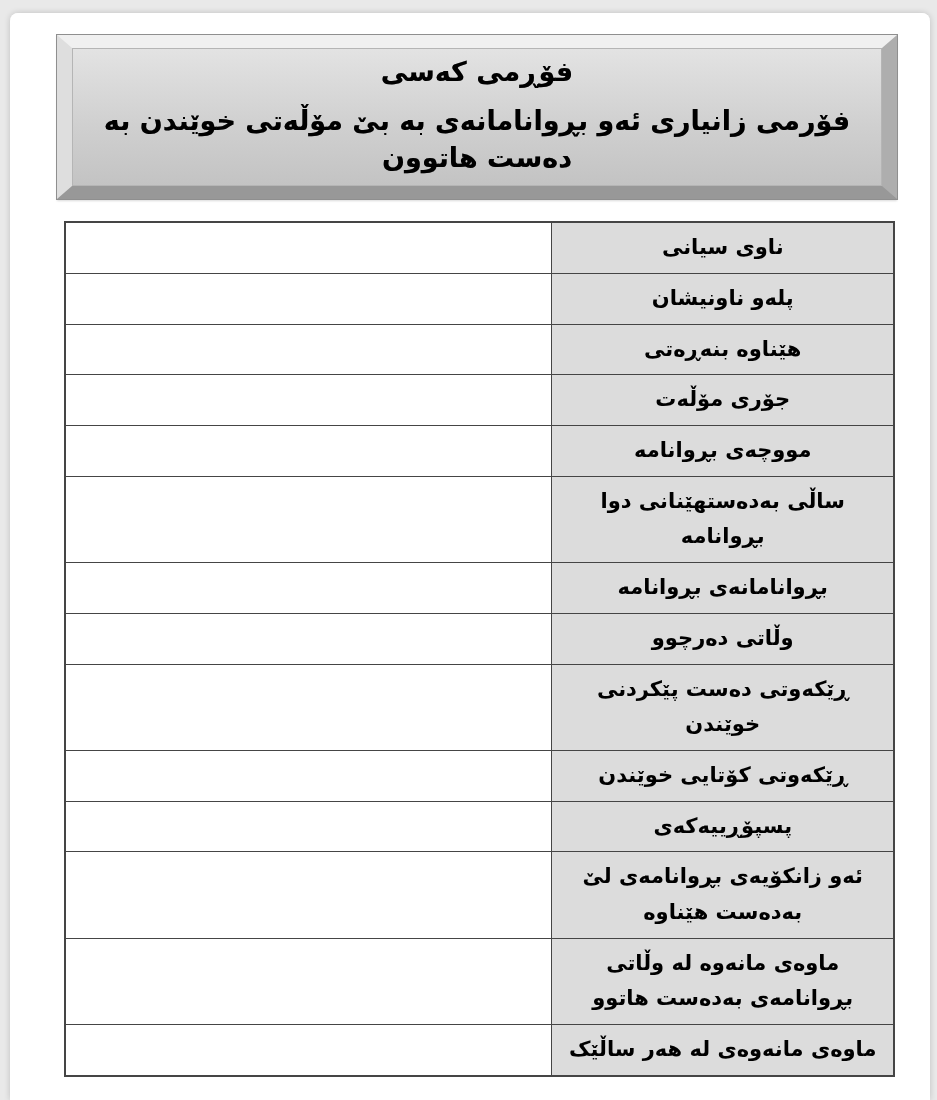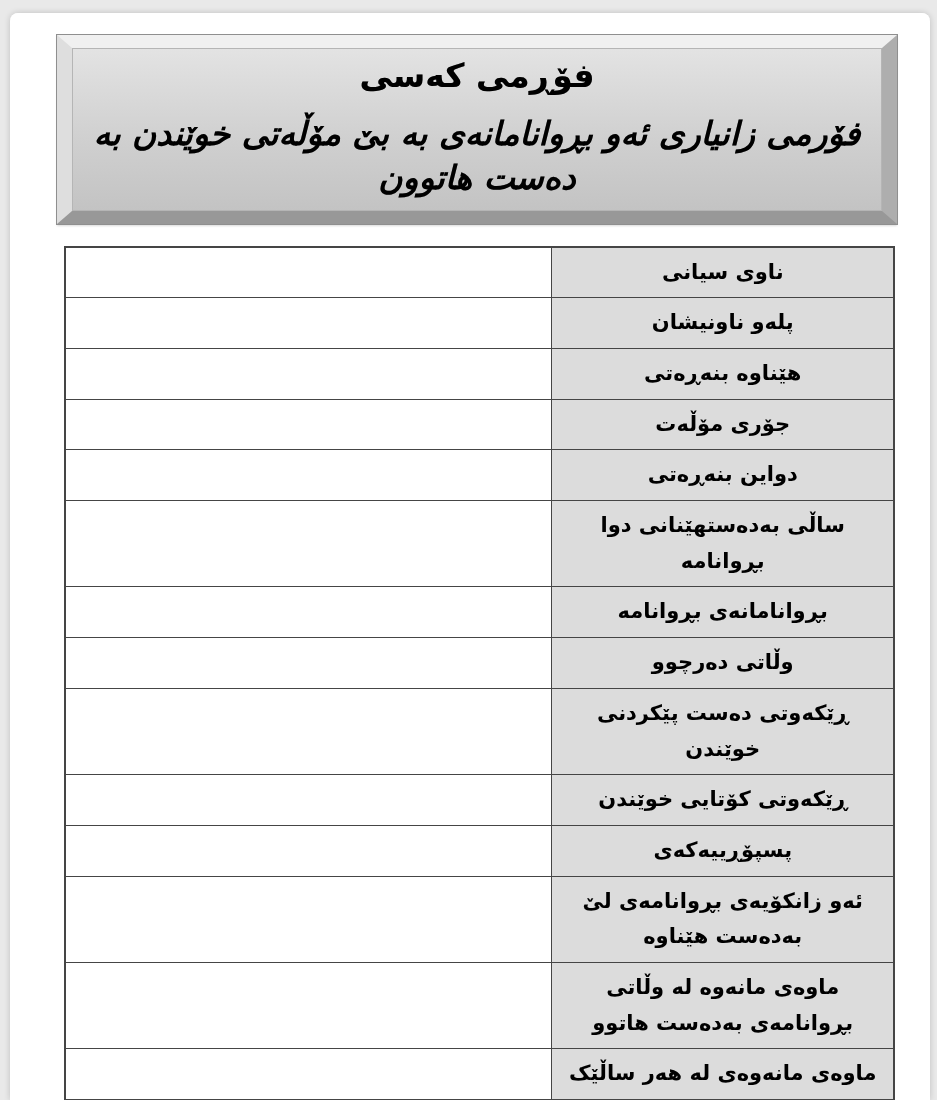--- a/index.html
+++ b/index.html
@@ -27,25 +27,25 @@
     border-color: #f0f0f0 #aeaeae #989898 #dedede;
     outline: 1px solid #8f8f8f;
     background: linear-gradient(180deg, var(--title-face-top, #e3e3e3) 0%, #d0d0d0 55%, var(--title-face-bottom, #c3c3c3) 100%);
     box-shadow: inset 0 0 0 1px #b5b5b5, 0 2px 2px rgba(0,0,0,.15);
     text-align: center;
     padding: 6px 8px 10px 8px;
   }
   .title-line1, .title-line2 {
     color: var(--text, #000);
     font-weight: 700;
-    font-size: 33px;
+    font-size: 27px;
     line-height: 1.35;
     text-shadow: 0 0 .5px rgba(0,0,0,.4);
   }
-  .title-line2 { margin-top: 13px; font-style: italic; }
+  .title-line2 { margin-top: 13px; }
 
   
   .form-table {
     direction: rtl;
     margin: 22px 35px 0 54px;
     border: 2px solid var(--table-border, #454545);
   }
   .row {
     display: flex;
     min-height: 50px;
@@ -98,21 +98,21 @@
       <div class="cell label">هێناوە بنەڕەتی</div>
       <div class="cell value"></div>
     </div>
 
     <div class="row">
       <div class="cell label">جۆری مۆڵەت</div>
       <div class="cell value"></div>
     </div>
 
     <div class="row">
-      <div class="cell label">دواین بنەڕەتی</div>
+      <div class="cell label">مووچەی بڕوانامە</div>
       <div class="cell value"></div>
     </div>
 
     <div class="row">
       <div class="cell label">ساڵی بەدەستهێنانی دوا بڕوانامە</div>
       <div class="cell value"></div>
     </div>
 
     <div class="row">
       <div class="cell label">بڕوانامانەی بڕوانامە</div>

